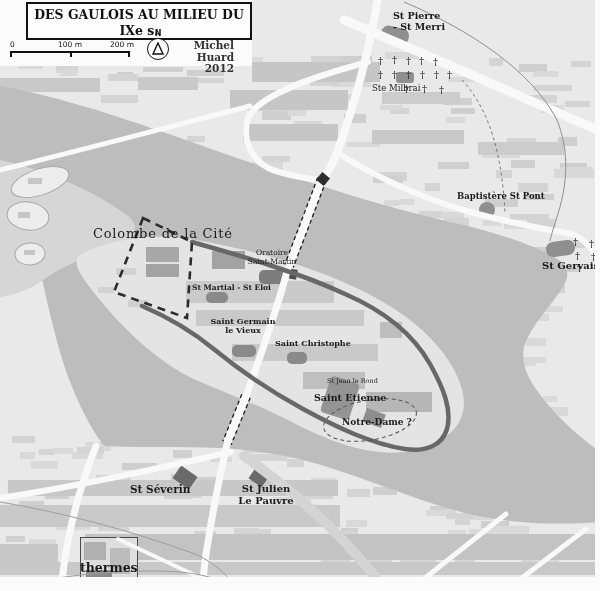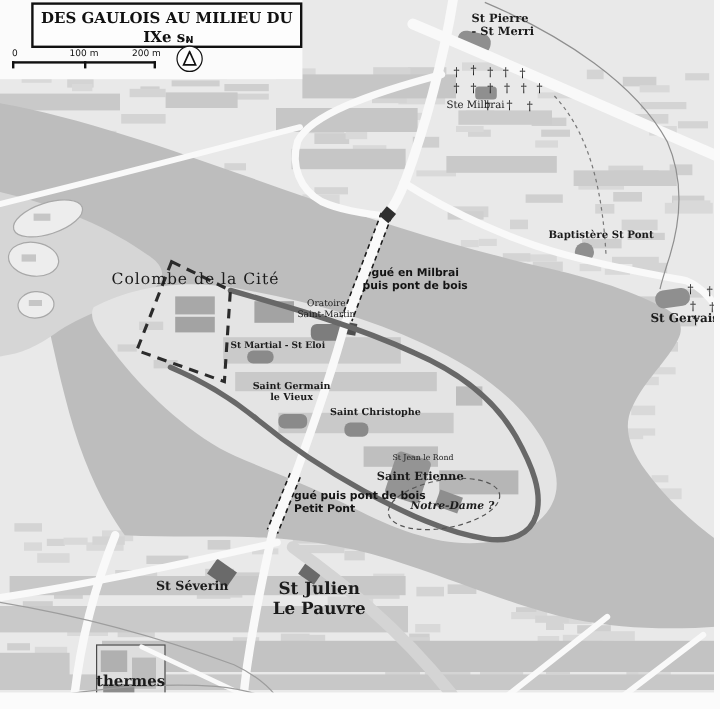--- a/index.html
+++ b/index.html
@@ -444,48 +444,40 @@
       <div class="map-label serif" style="left: 93px; top: 226px; font-size: 13px; font-weight: 400; letter-spacing: 0.8px;">
         <div>Colombe de la Cité</div>
       </div>
       <div class="map-label serif" style="left: 272px; top: 249px; font-size: 7.5px; font-weight: 400; transform: translateX(-50%); text-align: center;">
         <div>Oratoire</div>
         <div>Saint-Martin</div>
       </div>
       <div class="map-label serif" style="left: 192px; top: 284px; font-size: 7.5px; font-weight: 700;">
         <div>St Martial - St Eloi</div>
       </div>
-      <div class="map-label sans" style="left: 346px; top: 223px; font-size: 9px; font-weight: 700; transform: translateX(-50%); text-align: center;">
-        <div>gué en Milbrai</div>
-        <div>puis pont de bois</div>
-      </div>
       <div class="map-label serif" style="left: 243px; top: 317px; font-size: 8px; font-weight: 700; transform: translateX(-50%); text-align: center;">
         <div>Saint Germain</div>
         <div>le Vieux</div>
       </div>
       <div class="map-label serif" style="left: 275px; top: 339px; font-size: 8px; font-weight: 700;">
         <div>Saint Christophe</div>
       </div>
       <div class="map-label serif" style="left: 327px; top: 378px; font-size: 6.5px; font-weight: 400;">
         <div>St Jean le Rond</div>
       </div>
       <div class="map-label serif" style="left: 314px; top: 392px; font-size: 9.5px; font-weight: 700;">
         <div>Saint Etienne</div>
       </div>
-      <div class="map-label serif" style="left: 342px; top: 417px; font-size: 9px; font-weight: 700; font-style: italic;">
+      <div class="map-label serif" style="left: 342px; top: 417px; font-size: 9px; font-weight: 700;">
         <div>Notre-Dame ?</div>
-      </div>
-      <div class="map-label sans" style="left: 245px; top: 409px; font-size: 9px; font-weight: 700;">
-        <div>gué puis pont de bois</div>
-        <div>Petit Pont</div>
       </div>
       <div class="map-label serif" style="left: 130px; top: 483px; font-size: 10.5px; font-weight: 700;">
         <div>St Séverin</div>
       </div>
-      <div class="map-label serif" style="left: 266px; top: 483px; font-size: 14px; font-weight: 700; transform: translateX(-50%); text-align: center;">
+      <div class="map-label serif" style="left: 266px; top: 483px; font-size: 10px; font-weight: 700; transform: translateX(-50%); text-align: center;">
         <div>St Julien</div>
         <div>Le Pauvre</div>
       </div>
       <div class="map-label serif" style="left: 80px; top: 561px; font-size: 12.5px; font-weight: 700;">
         <div>thermes</div>
       </div>
     </div>
 
   <div id="legend">
     <div id="title-box">
@@ -501,17 +493,21 @@
       <div class="tick" style="right:0"></div>
     </div>
     <div id="north-box">
       <div class="n">N</div>
       <div class="circ">
         <svg width="14" height="14" viewBox="0 0 14 14">
           <polygon points="7,1 12,12 2,12" fill="none" stroke="#111" stroke-width="1.4"></polygon>
         </svg>
       </div>
     </div>
+    <div id="credit">
+      <div>Michel Huard</div>
+      <div>2012</div>
+    </div>
   </div>
 
   <div class="margin" style="left:0;top:577px;width:600px;height:14px"></div>
   <div class="margin" style="left:595px;top:0;width:5px;height:591px"></div>
 </div>
 
 </body></html>

